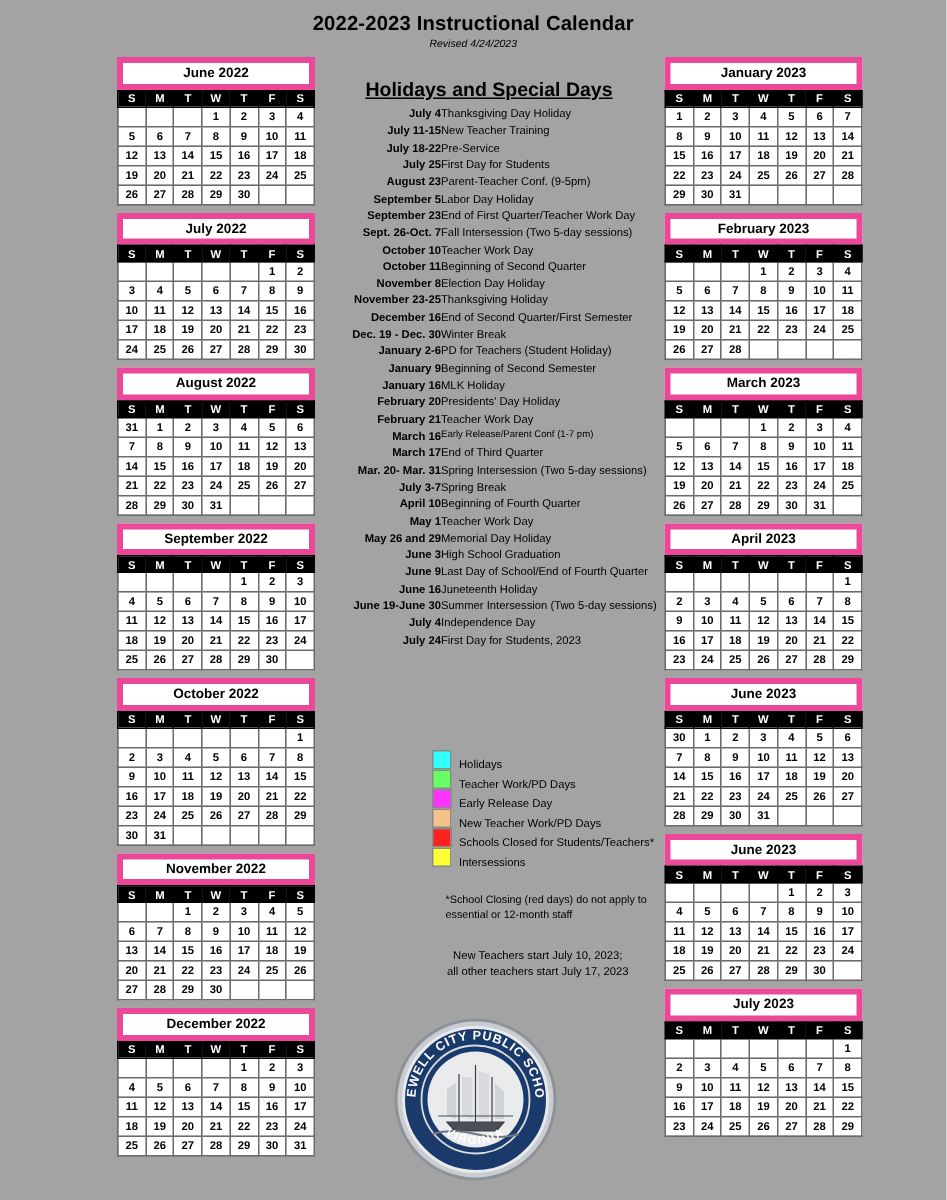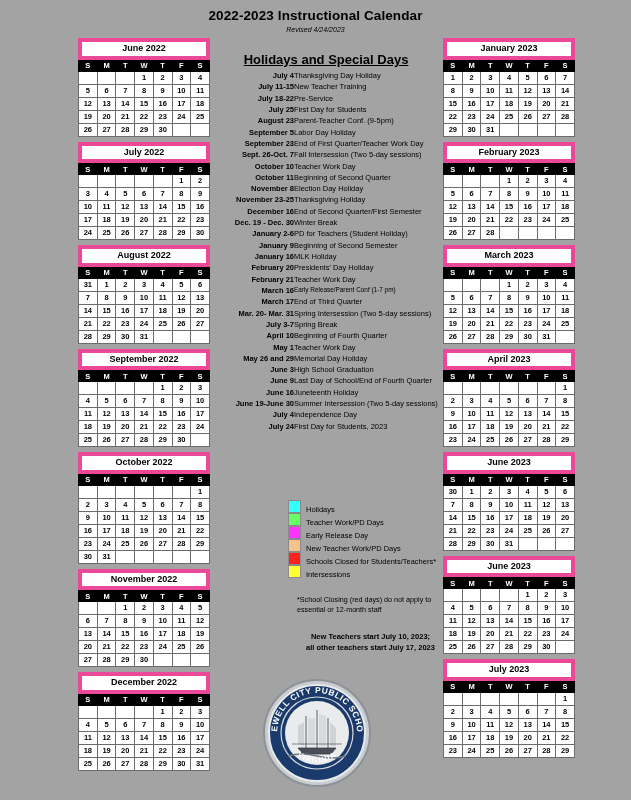--- a/index.html
+++ b/index.html
@@ -87,21 +87,21 @@
   td.hv.sm { font-size: 6.4px; }
 
   
   #legend { position: absolute; left: 288px; top: 500px; }
   .leg-row { display: flex; align-items: flex-end; height: 13px; }
   .swatch { width: 13px; height: 13px; border: 1px solid #8a8a8a; margin-right: 5px; flex: none; }
   .leg-label { font-size: 7.5px; line-height: 1; }
 
   
   #note-star { position: absolute; left: 297px; top: 595px; width: 150px; font-size: 7.2px; line-height: 1.4; }
-  #note-teachers { position: absolute; left: 288px; top: 632px; width: 165px; font-size: 7.5px; font-weight: bold; text-align: center; line-height: 1.45; }
+  #note-teachers { position: absolute; left: 276px; top: 632px; width: 165px; font-size: 7.5px; font-weight: normal; text-align: center; line-height: 1.45; }
 
   
   #seal { position: absolute; left: 262px; top: 678px; width: 110px; height: 110px; }
 </style>
 </head>
 <body>
 
 <div id="page">
 
   <div id="header">

